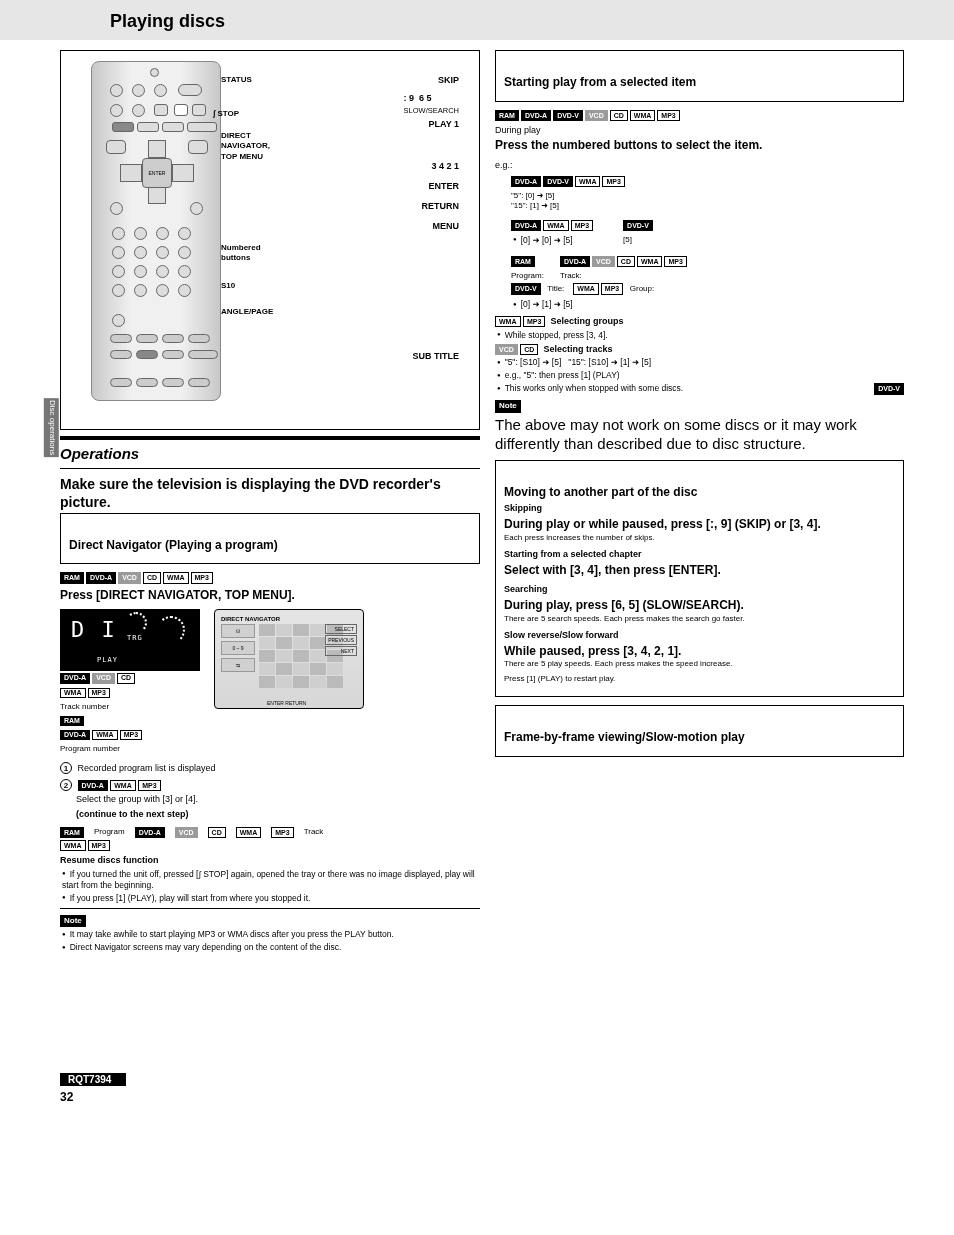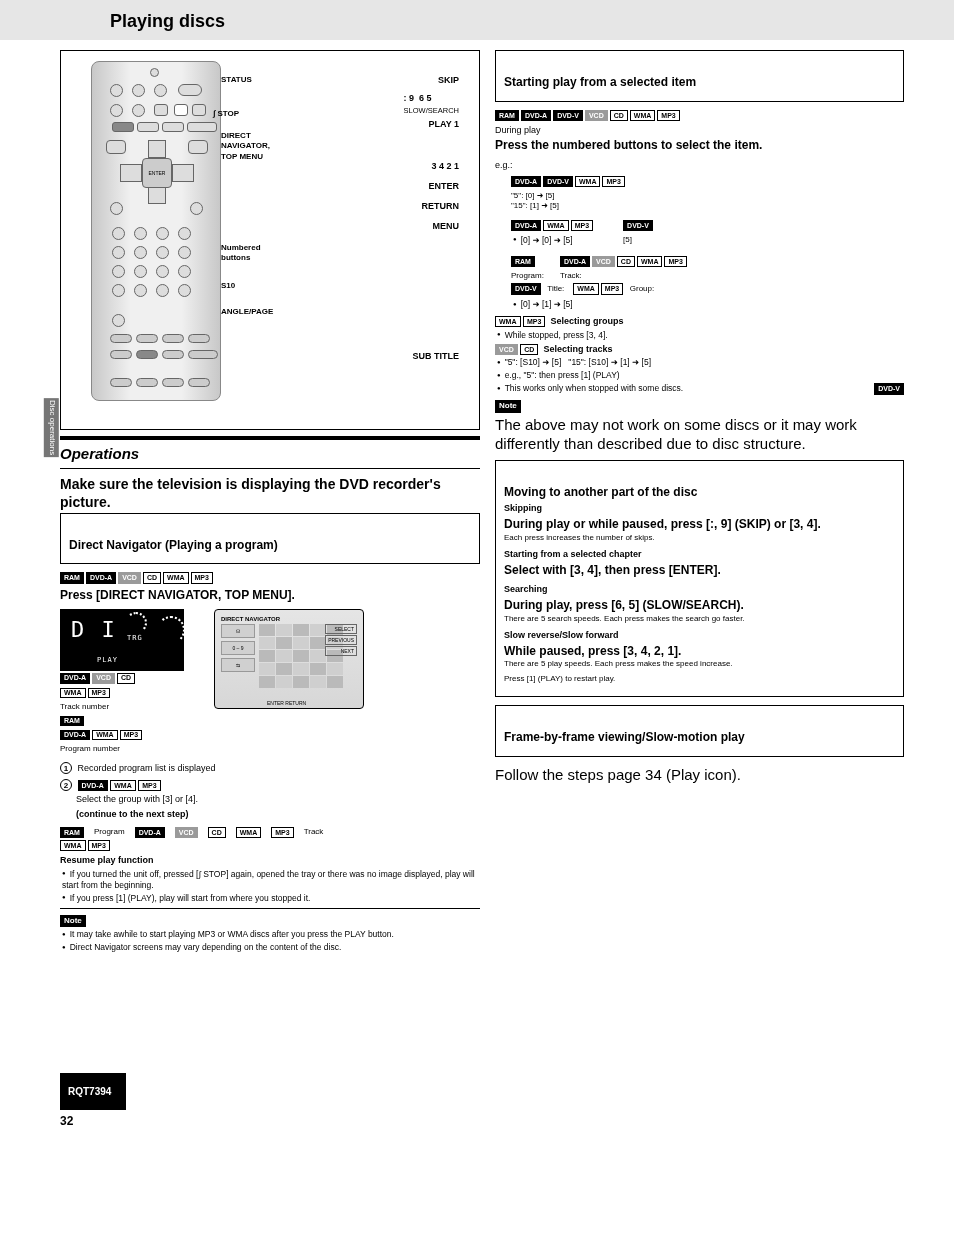--- a/index.html
+++ b/index.html
@@ -60,21 +60,21 @@
   .sub { font-size: 9px; margin: 3px 0 2px; }
   .bullets { list-style: none; padding-left: 2px; }
   .bullets li::before { content: "●"; font-size:6px; vertical-align: middle; margin-right: 4px; }
   .bullets li { font-size: 8.5px; margin: 2px 0; }
 
   .tref { font-size:8px; }
 
   .display-fig { display:flex; gap:14px; margin-top:6px; align-items:flex-start; }
   .unit-disp { width: 140px; }
   .lcd {
-    background:#000; color:#fff; width:124px; height:62px; border:1px solid #000;
+    background:#000; color:#fff; width:140px; height:62px; border:1px solid #000;
     position: relative; font-family: monospace;
   }
   .lcd .segA { position:absolute; left:10px; top:6px; font-size: 22px; letter-spacing:2px; }
   .lcd-mid { position:absolute; left:66px; top:24px; font-size:7px; letter-spacing:1px;}
   .lcd-bot { position:absolute; left:36px; top:46px; font-size:7px; letter-spacing:1px;}
   .lcd .arc { position:absolute; border:2px dotted #fff; border-radius:50%; border-left-color:transparent; border-bottom-color:transparent; }
   .lcd .arc.big { width:28px; height:28px; left:96px; top:6px; }
   .lcd .arc.sm  { width:22px; height:22px; left:64px; top:2px; }
 
   .tv-screen {
@@ -87,21 +87,21 @@
   .tv-screen .sel div { border:1px solid #666; padding:0 2px; margin-bottom:1px;}
   .tv-screen .grid { position:absolute; left:44px; top:14px; display:grid; grid-template-columns: repeat(5,16px); grid-auto-rows:12px; gap:1px; }
   .tv-screen .gcell { background:#bababa; }
   .tv-screen .gcell.alt { background:#cfcfcf; }
   .tv-screen .thumbs { position:absolute; left:6px; top:14px; width:34px; }
   .tv-screen .thumbs div { height:14px; background:#d0d0d0; margin-bottom:3px; border:1px solid #999; font-size:5px; display:flex; align-items:center; justify-content:center; }
   .tv-screen .inst { position:absolute; bottom:2px; left:52px; font-size:5px; }
 
   .callcap { font-size: 8px; margin-top: 2px; line-height:1.2; }
 
-  .bottom-bar { background:#000; color:#fff; font-size:10px; font-weight:bold; padding:12px 8px; width:66px; margin-top: 120px; }
+  .bottom-bar { background:#000; color:#fff; font-size:10px; font-weight:bold; padding:0 8px; width:66px; margin-top: 120px; }
 
   .para { font-size: 15px; margin: 2px 0 6px; }
 
 </style>
 </head>
 <body>
 
 <div class="header-band">
   <span class="header-title">Playing discs</span>
 </div>
@@ -323,21 +323,21 @@
           <span class="tag">WMA</span>
           <span class="tag">MP3</span>
         <span style="font-size:8px;">Track</span>
       </div>
     </div>
     <div class="tag-row">
         <span class="tag">WMA</span>
         <span class="tag">MP3</span>
       </div>
 
-    <div class="sub" style="font-weight:bold;">Resume play function</div>
+    <div class="sub" style="font-weight:bold;">Resume discs function</div>
     <ul class="bullets">
       <li>If you turned the unit off, pressed [∫ STOP] again, opened the tray or there was no image displayed, play will start from the beginning.</li>
       <li>If you press [1] (PLAY), play will start from where you stopped it.</li>
     </ul>
 
     <hr class="rule-thin">
     <span class="note-lbl">Note</span>
     <ul class="bullets">
       <li>It may take awhile to start playing MP3 or WMA discs after you press the PLAY button.</li>
       <li>Direct Navigator screens may vary depending on the content of the disc.</li>
@@ -456,15 +456,14 @@
 
       <div class="sub" style="font-weight:bold; margin-top:6px;">Slow reverse/Slow forward</div>
       <div class="instr">While paused, press [3, 4, 2, 1].</div>
       <div class="tref">There are 5 play speeds. Each press makes the speed increase.</div>
       <div class="tref" style="margin-top:4px;">Press [1] (PLAY) to restart play.</div>
     </div>
 
     <div class="box">
       <h3>Frame-by-frame viewing/Slow-motion play</h3>
     </div>
-    <div class="para">Follow the steps page 34 (Play icon).</div>
   </div>
 </div>
 
 </body></html>

